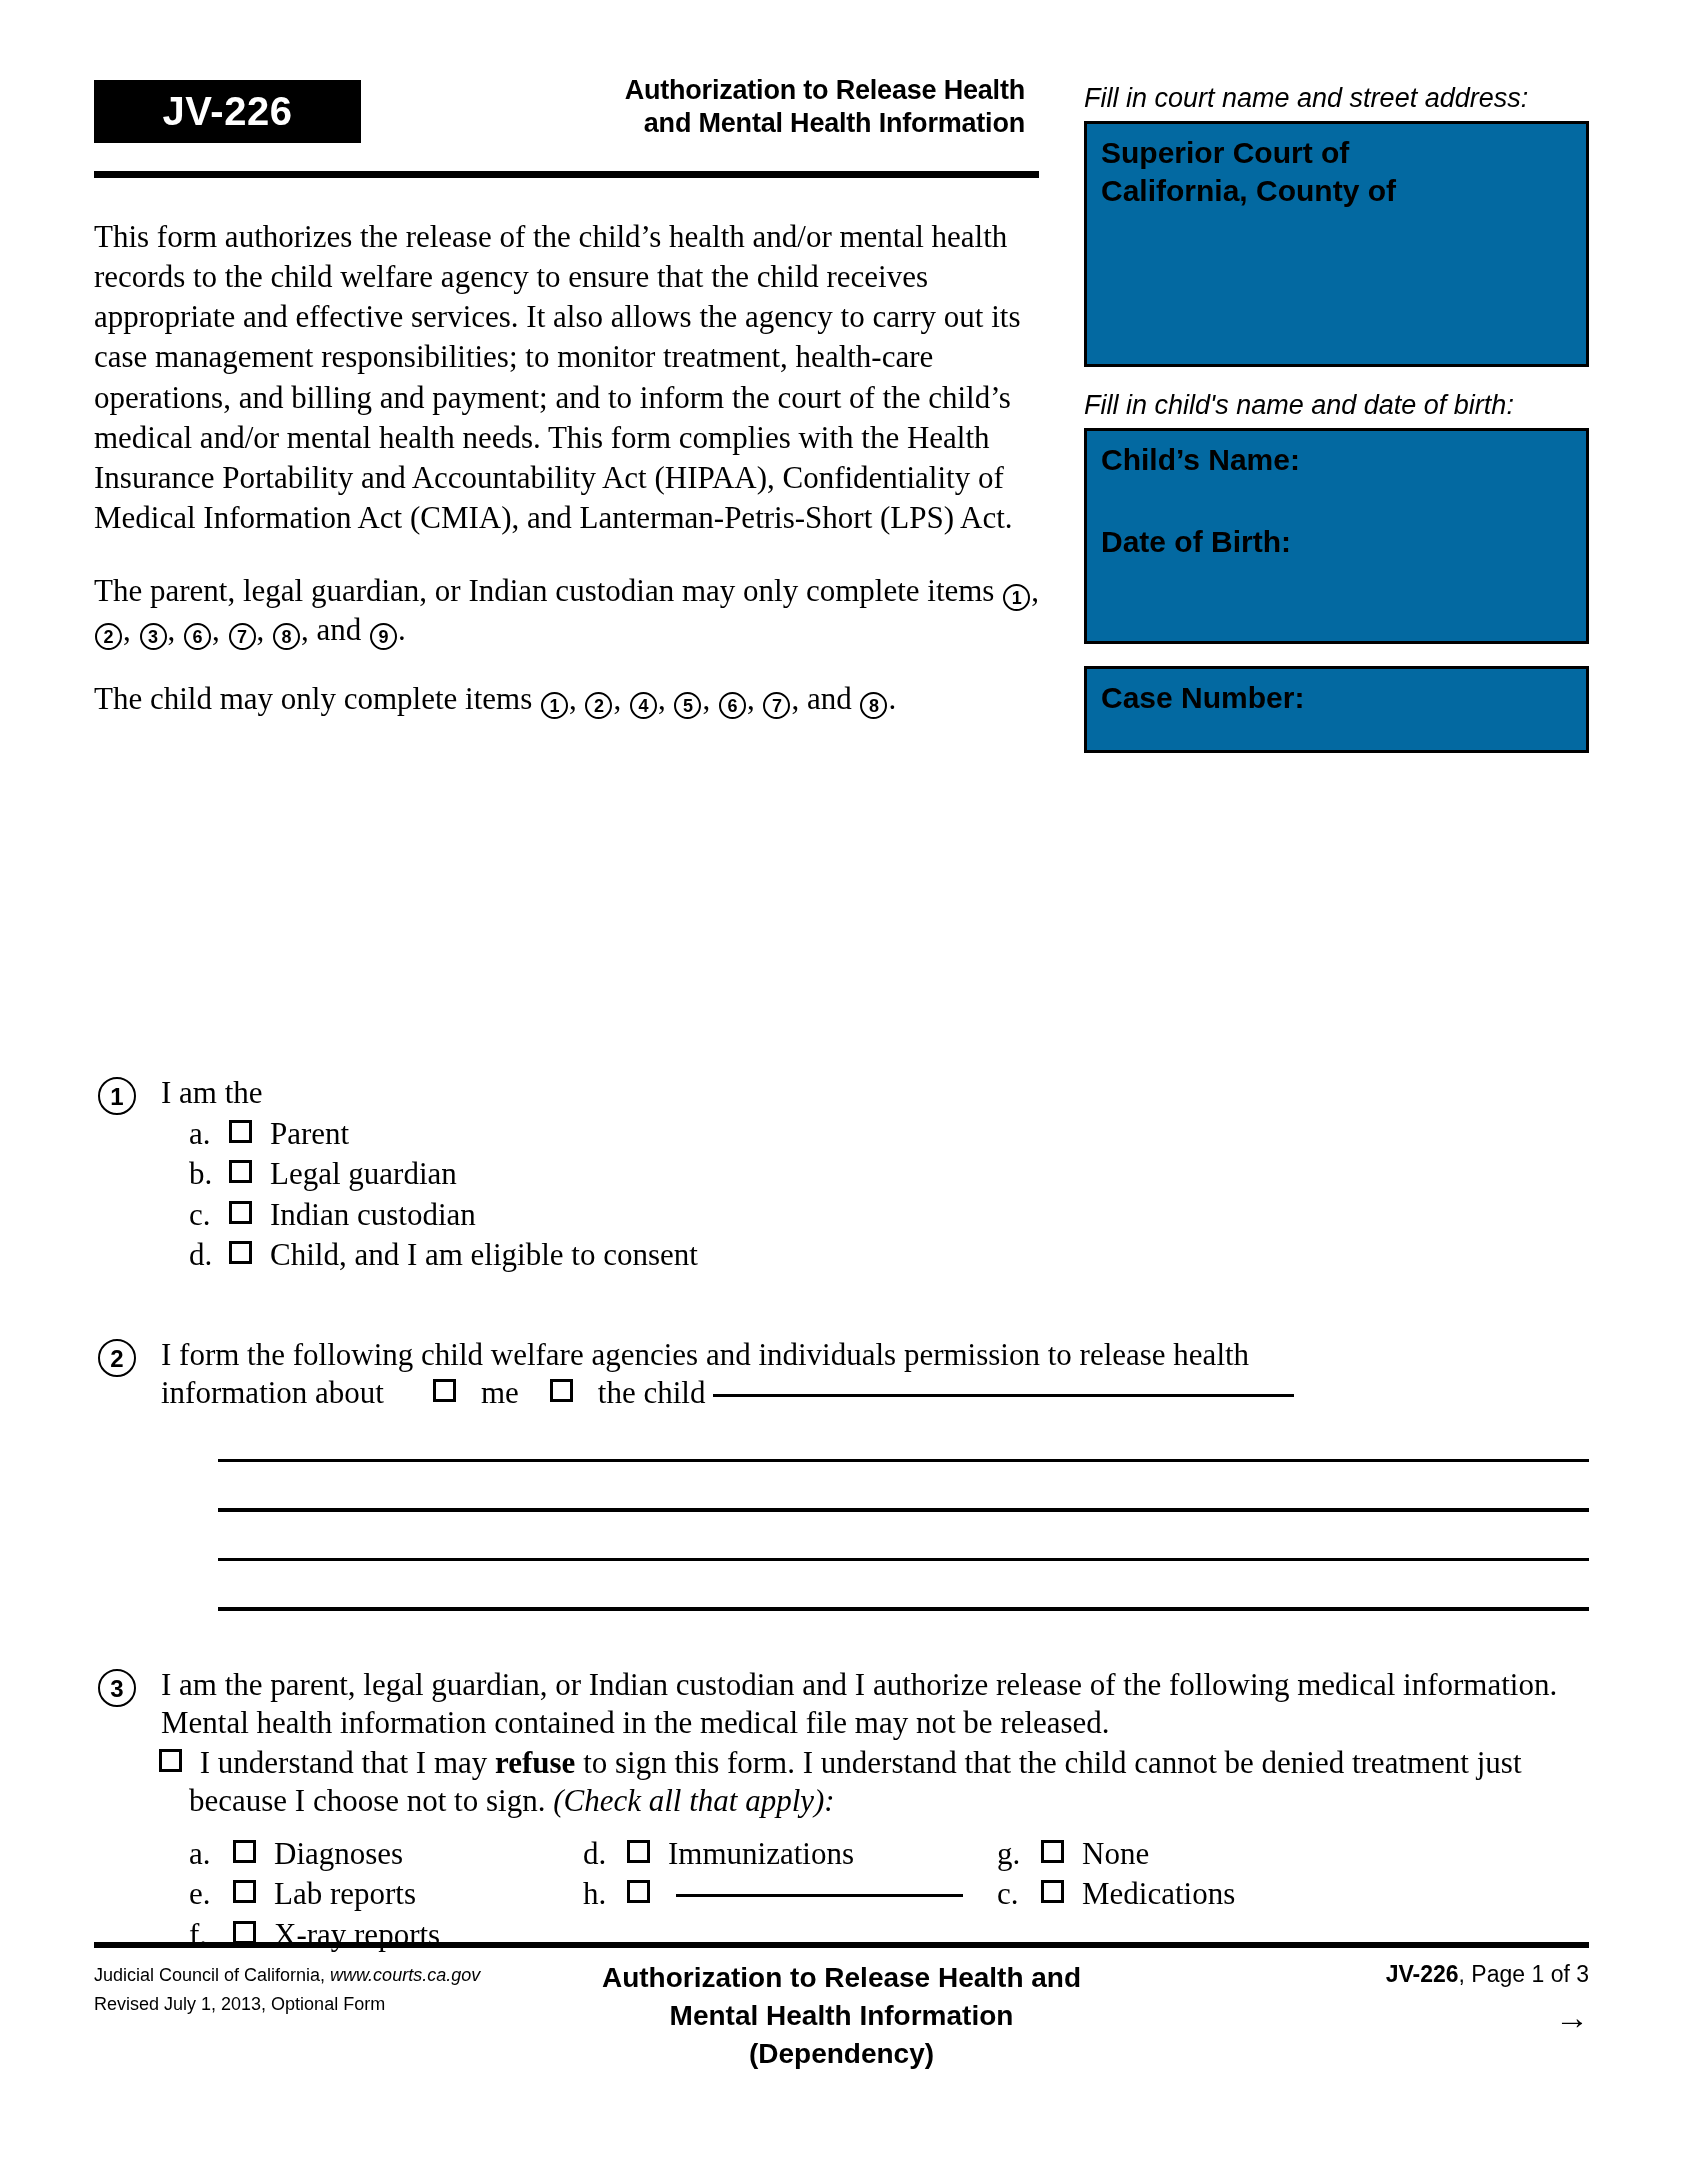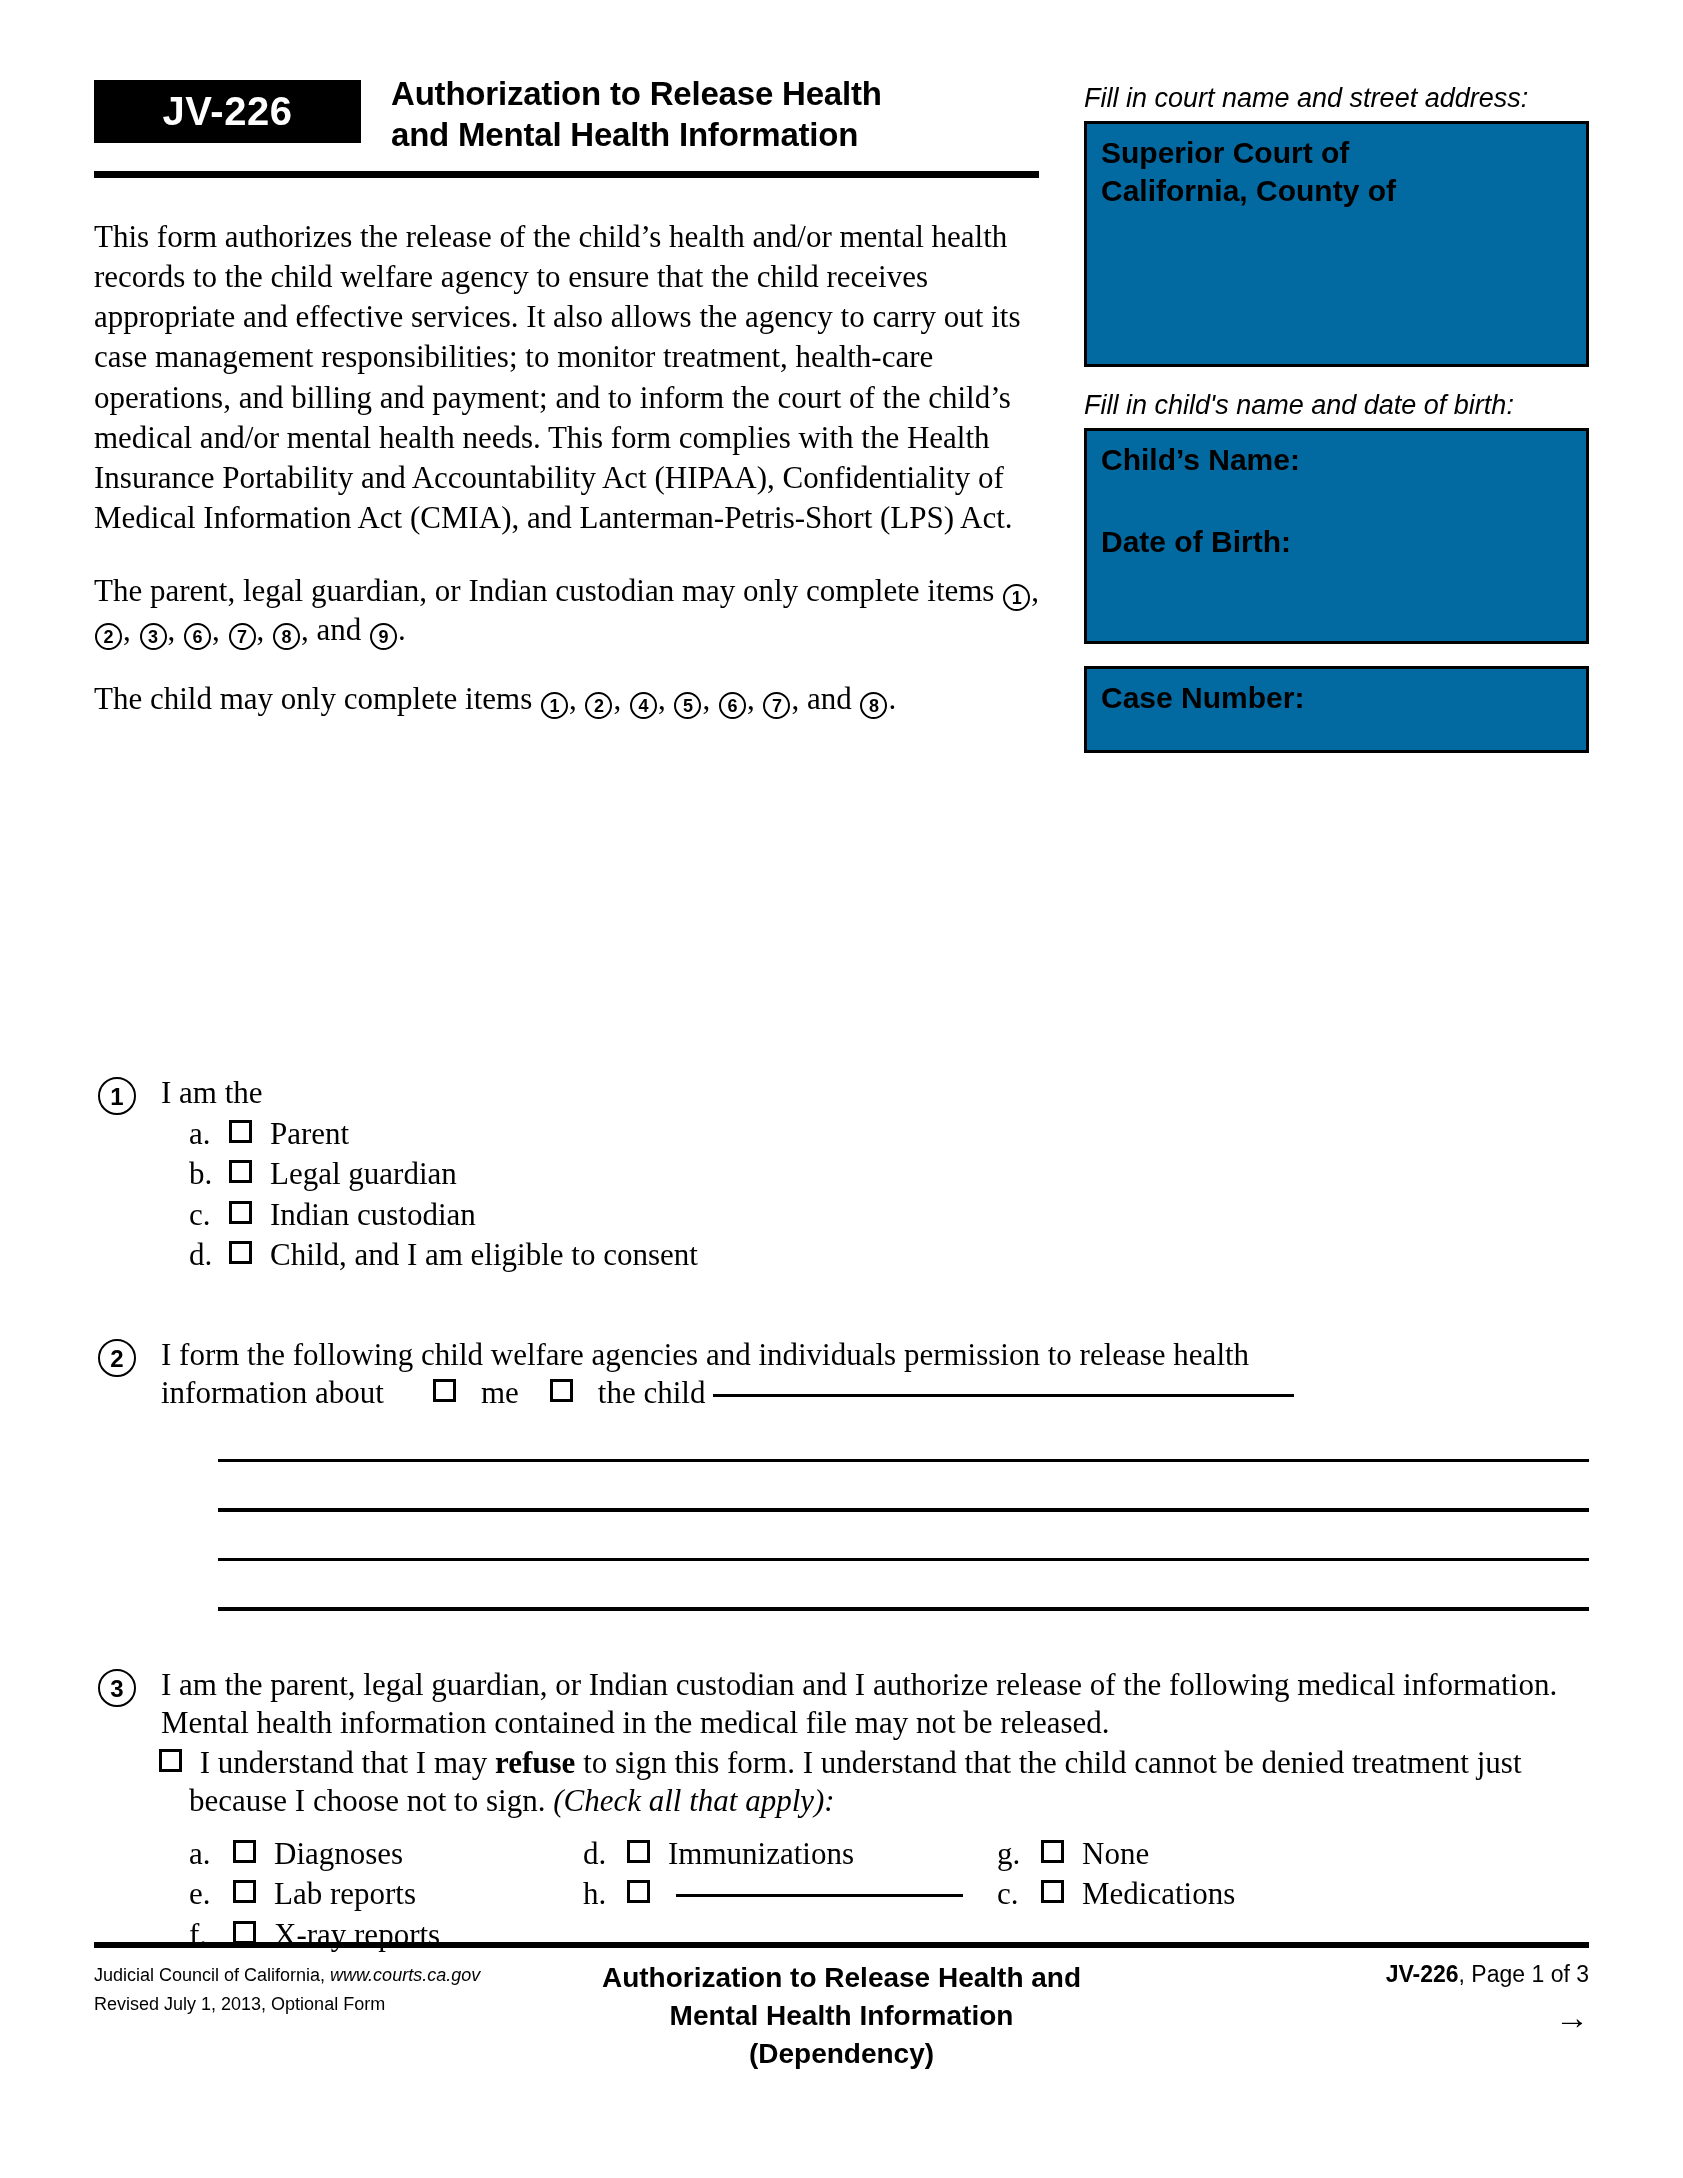--- a/index.html
+++ b/index.html
@@ -43,23 +43,24 @@
     align-items: center;
     justify-content: center;
   }
   .header-title {
     position: absolute;
     left: 297px;
     top: 20px;
     width: 634px;
     font-family: "Liberation Sans", "DejaVu Sans", sans-serif;
     font-weight: bold;
-    font-size: 33px;
+    font-size: 27px;
     line-height: 1.23;
     letter-spacing: -0.2px;
+    text-align: right;
   }
   .header-rule {
     position: absolute;
     left: 0px;
     top: 117px;
     width: 945px;
     height: 7px;
     background: #000000;
   }
 

